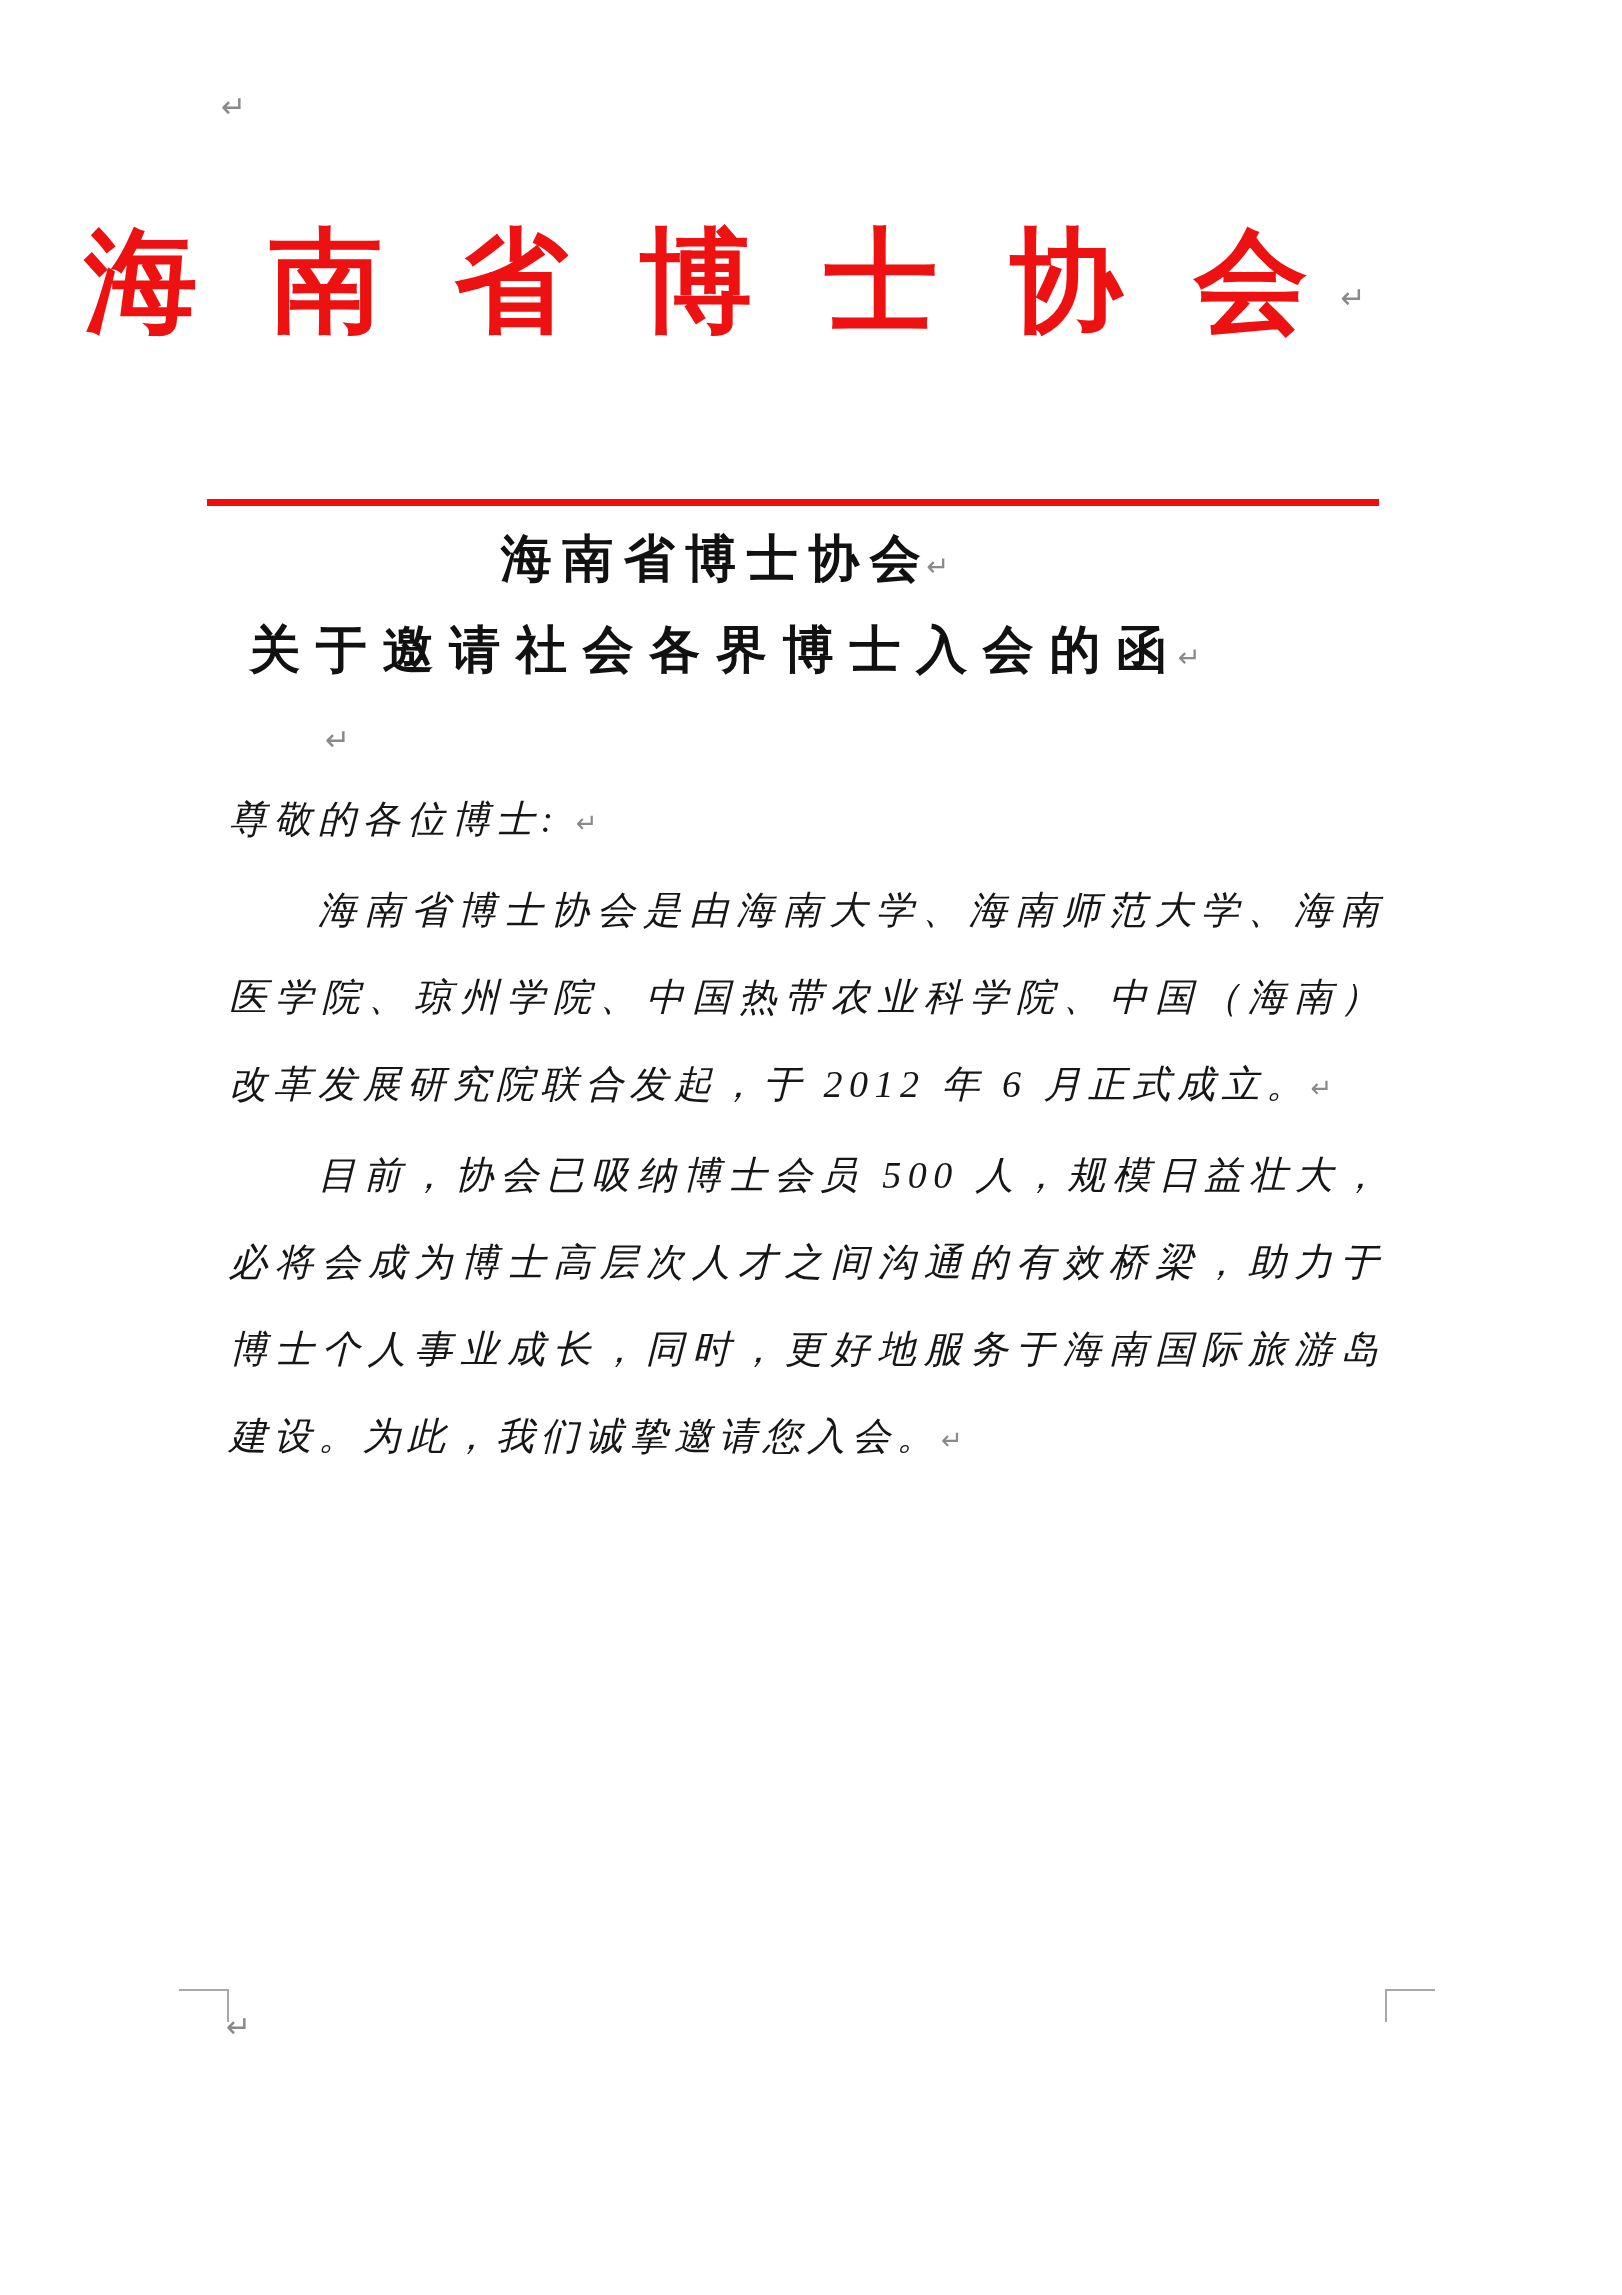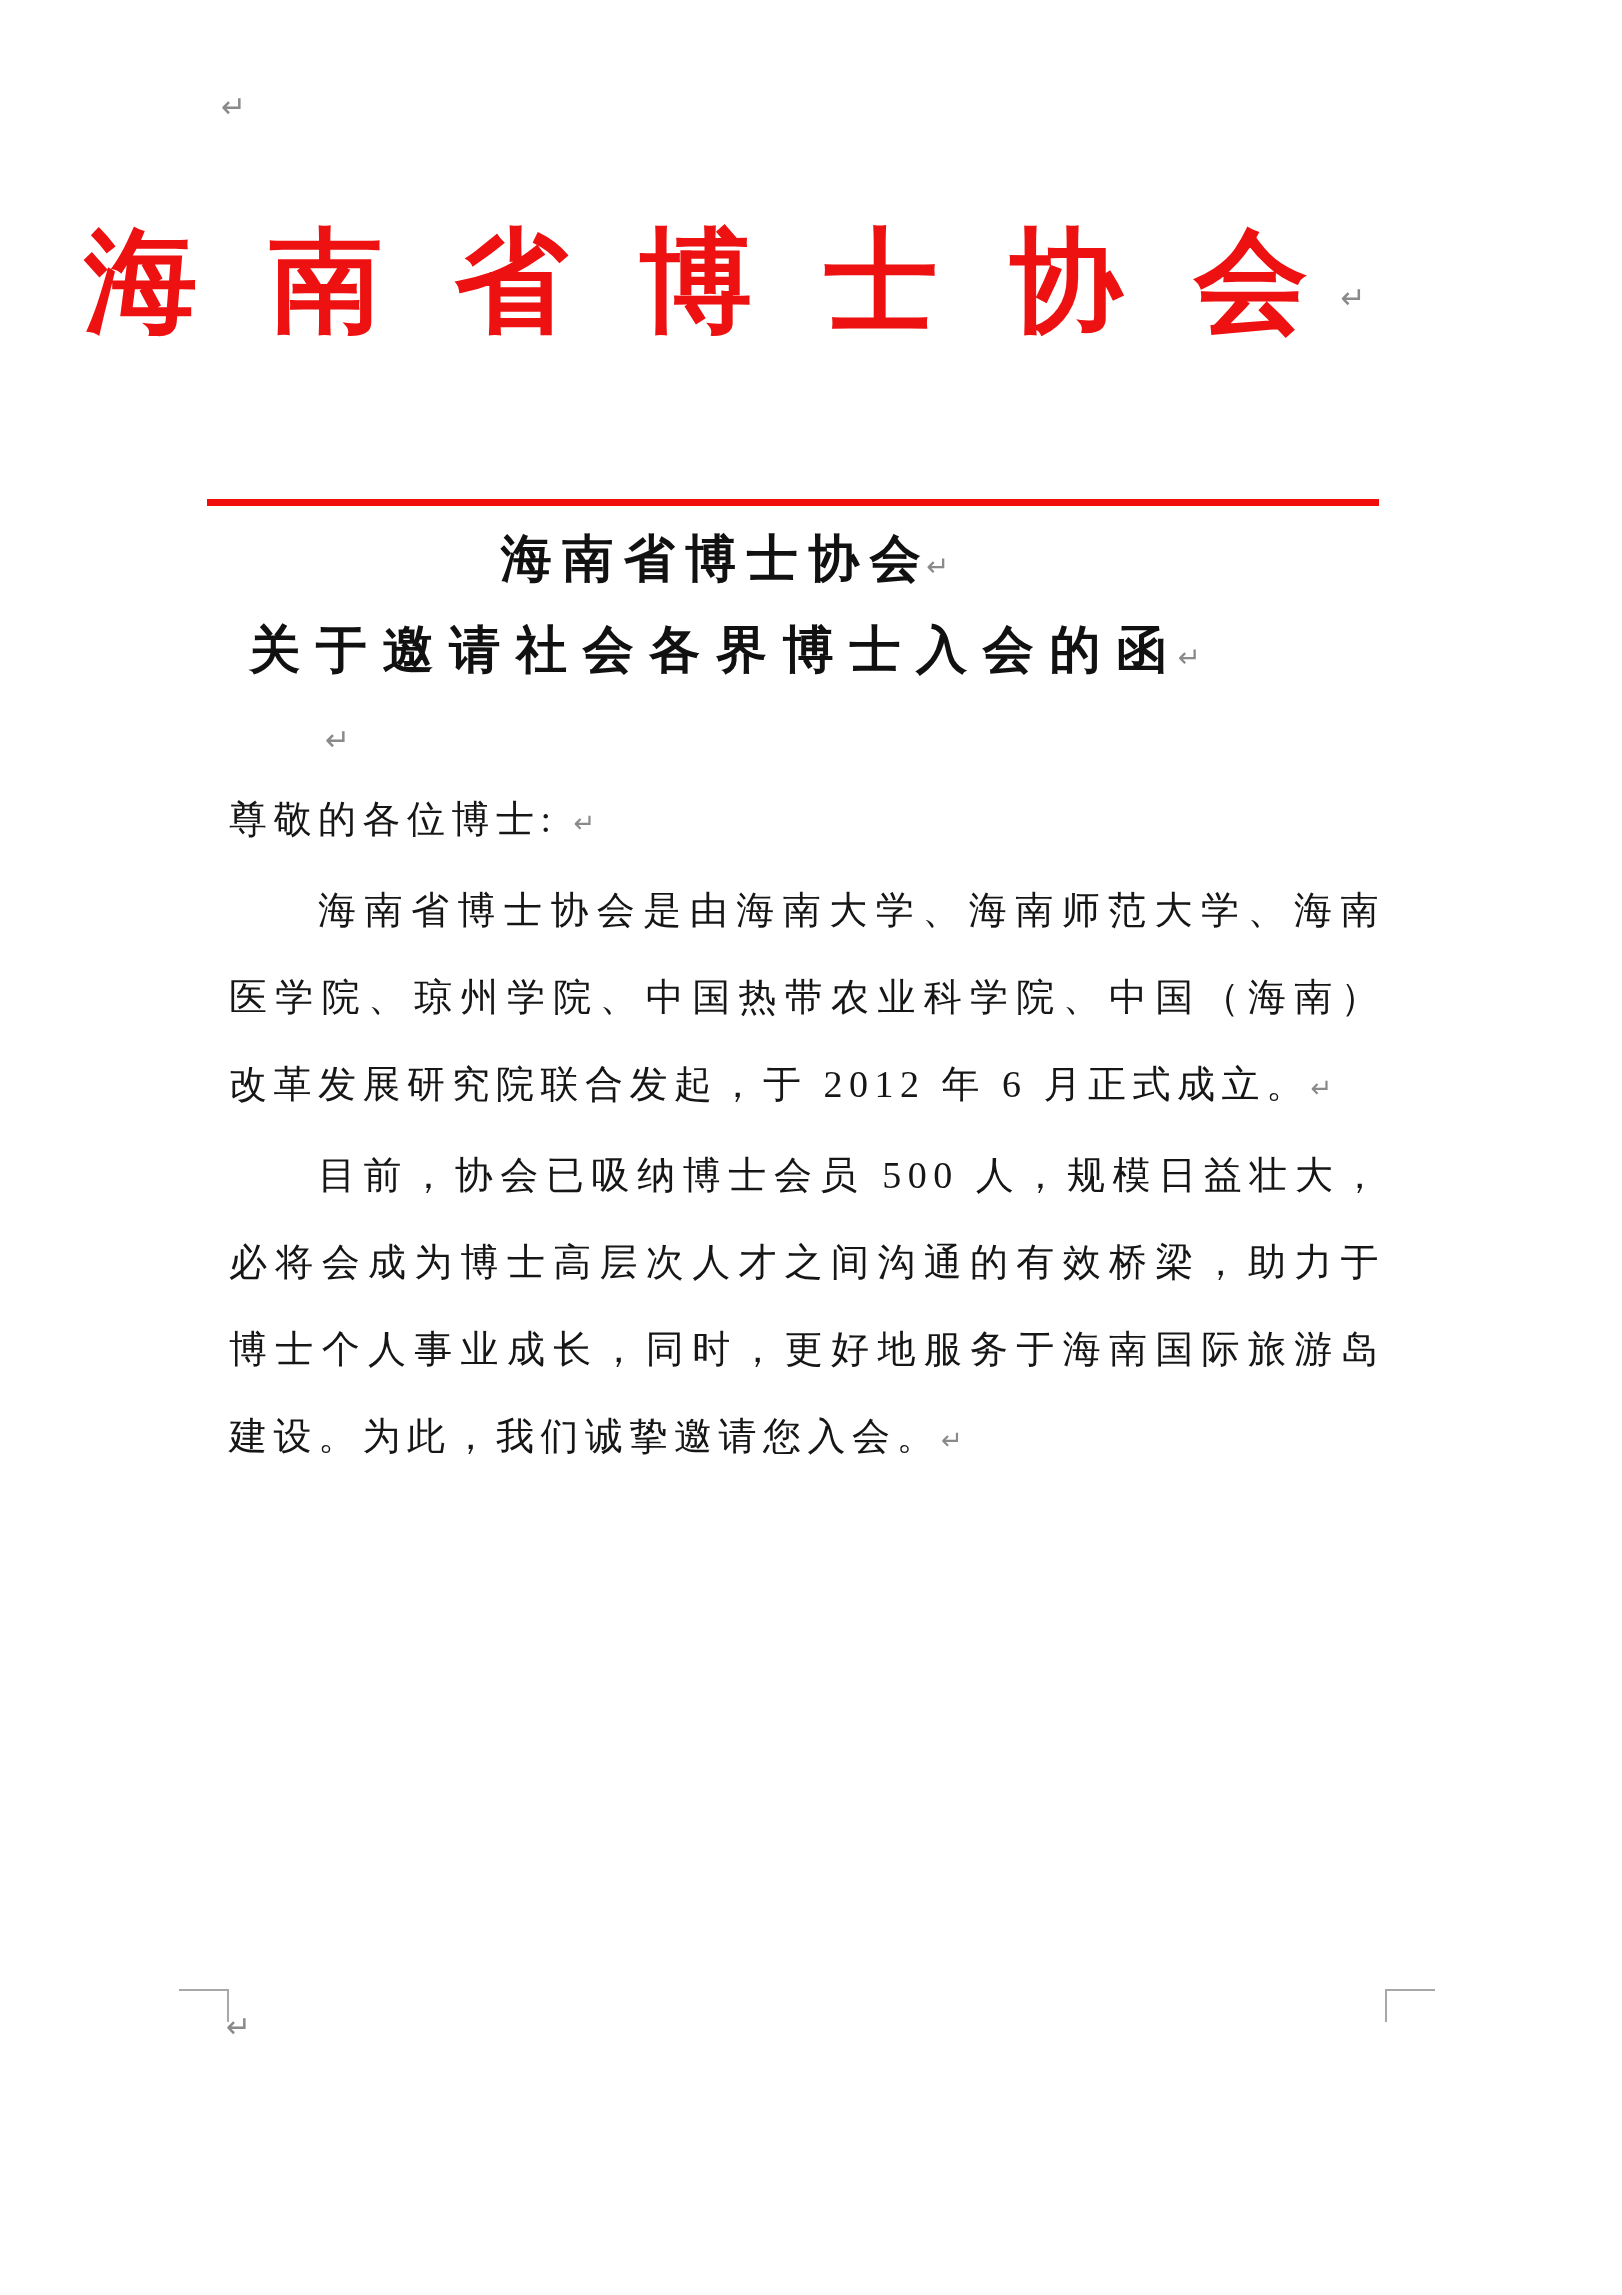--- a/index.html
+++ b/index.html
@@ -72,21 +72,21 @@
   
   .body-text {
     left:229px; top:776px;
     width:1156px;
     font-size:38px;
     line-height:87px;
     letter-spacing:6.5px;
     text-align:justify;
     color:#161616;
   }
-  .body-text p { margin:0; padding:0; }
+  .body-text p { margin:0; padding:0;font-style:italic; }
   .body-text p.indent { text-indent:89px; }
   .body-text .pilcrow { font-size:26px; }
   .spellcheck {
     text-decoration-line:underline;
     text-decoration-style:wavy;
     text-decoration-color:#d93025;
     text-decoration-thickness:2px;
     text-underline-offset:6.5px;
   }
 

